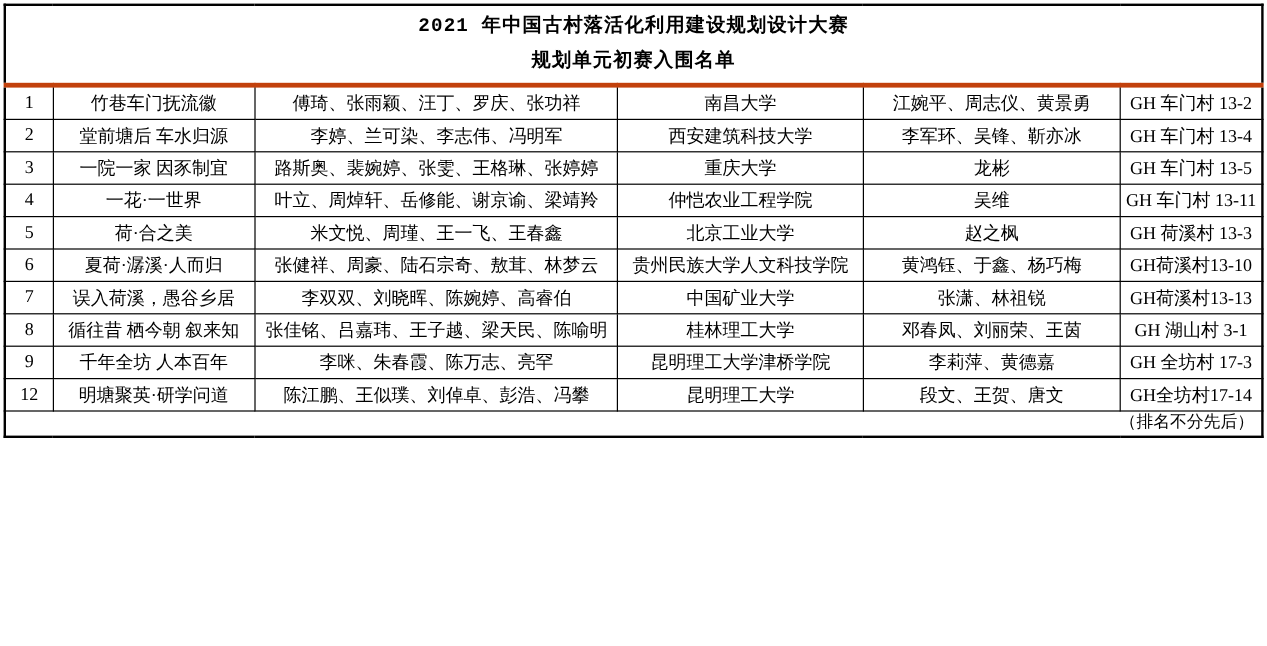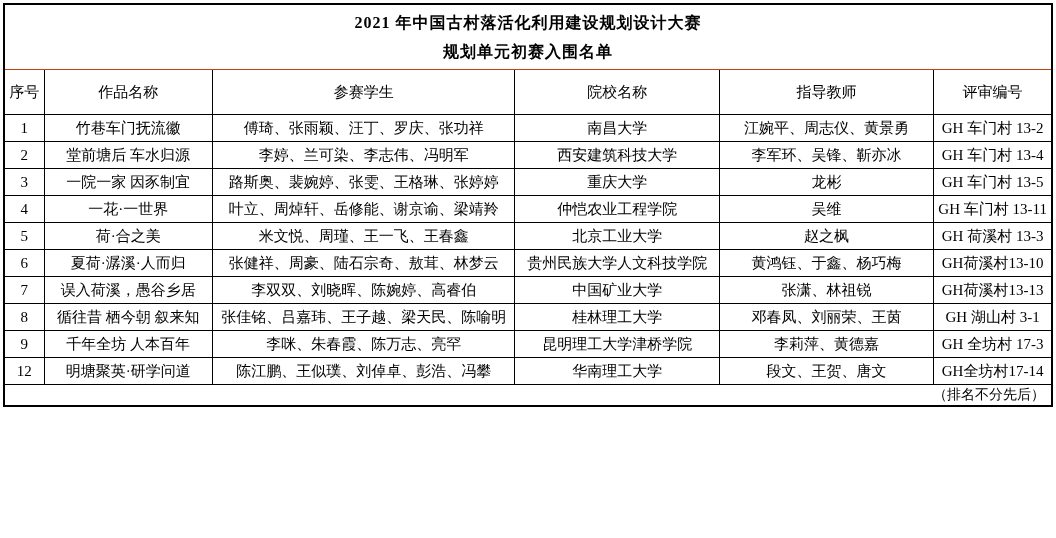--- a/index.html
+++ b/index.html
@@ -28,22 +28,23 @@
     text-align: center;
     vertical-align: middle;
     padding: 0 2px;
     font-weight: normal;
     font-size: 15px;
     overflow: hidden;
     white-space: nowrap;
   }
   tr.title-row td {
     height: 64px;
-    border-bottom: 1px solid #c2410c;
+    border-bottom: 4px solid #c2410c;
     white-space: normal;
+    font-family: Liberation Mono, monospace;
   }
   .title-line {
     font-size: 16px;
     font-weight: bold;
     line-height: 29px;
     letter-spacing: 1px;
   }
   tr.header-row th {
     height: 44px;
     font-size: 15px;
@@ -74,28 +75,20 @@
       <col style="width:204px">
       <col style="width:214px">
       <col style="width:118px">
     </colgroup>
     <thead>
       <tr class="title-row">
         <td colspan="6">
           <div class="title-line">2021 年中国古村落活化利用建设规划设计大赛</div>
           <div class="title-line">规划单元初赛入围名单</div>
         </td>
-      </tr>
-      <tr class="header-row">
-        <th>序号</th>
-        <th>作品名称</th>
-        <th>参赛学生</th>
-        <th>院校名称</th>
-        <th>指导教师</th>
-        <th>评审编号</th>
       </tr>
     </thead>
     <tbody>
         <tr>
           <td class="c0">1</td>
           <td class="c1">竹巷车门抚流徽</td>
           <td class="c2">傅琦、张雨颖、汪丁、罗庆、张功祥</td>
           <td class="c3">南昌大学</td>
           <td class="c4">江婉平、周志仪、黄景勇</td>
           <td class="c5">GH 车门村 13-2</td>
@@ -161,21 +154,21 @@
           <td class="c1">千年全坊 人本百年</td>
           <td class="c2">李咪、朱春霞、陈万志、亮罕</td>
           <td class="c3">昆明理工大学津桥学院</td>
           <td class="c4">李莉萍、黄德嘉</td>
           <td class="c5">GH 全坊村 17-3</td>
         </tr>
         <tr>
           <td class="c0">12</td>
           <td class="c1">明塘聚英·研学问道</td>
           <td class="c2">陈江鹏、王似璞、刘倬卓、彭浩、冯攀</td>
-          <td class="c3">华南理工大学</td>
+          <td class="c3">昆明理工大学</td>
           <td class="c4">段文、王贺、唐文</td>
           <td class="c5">GH全坊村17-14</td>
         </tr>
       </tbody>
     <tfoot>
       <tr class="footer-row">
         <td colspan="6">（排名不分先后）</td>
       </tr>
     </tfoot>
   </table>

